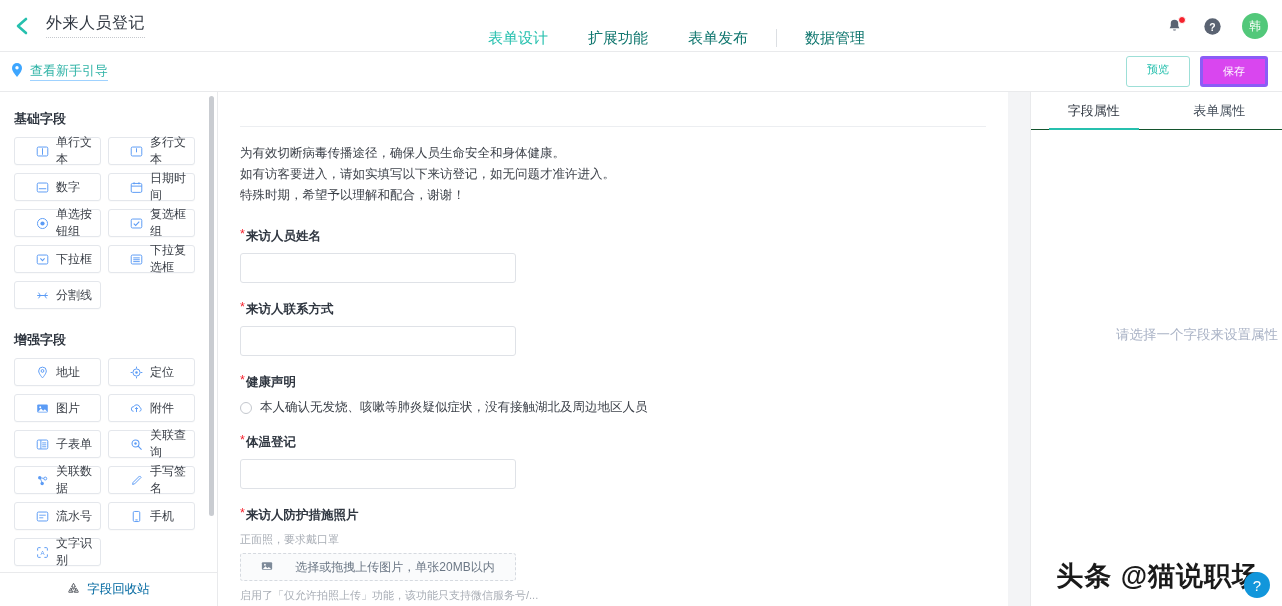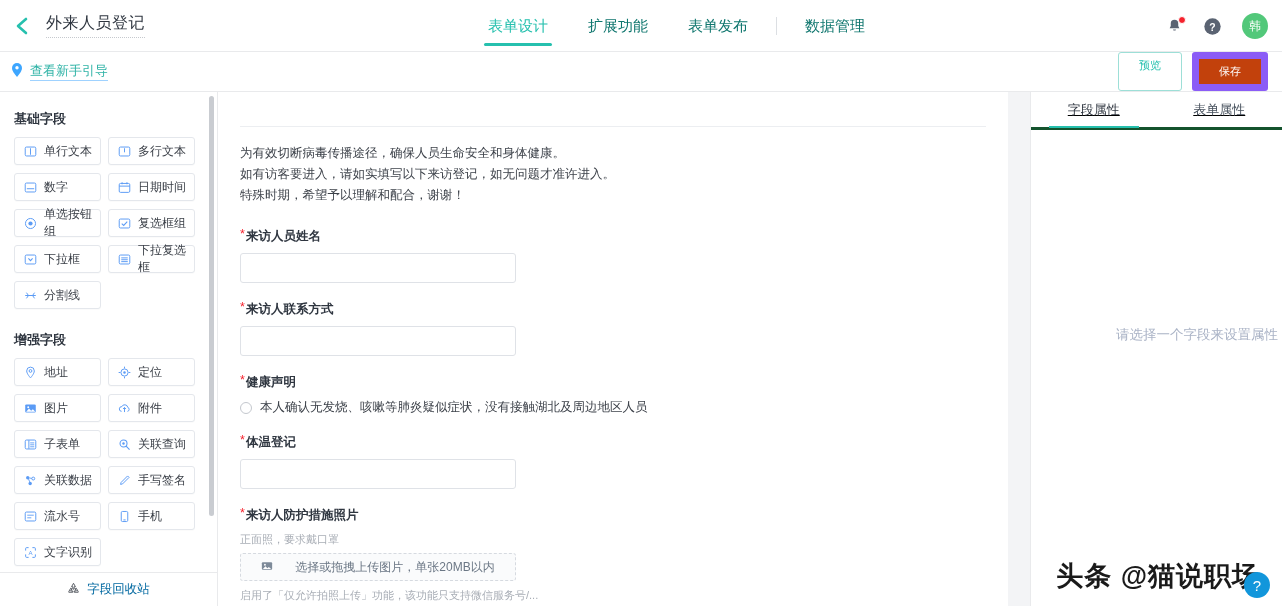--- a/index.html
+++ b/index.html
@@ -20,21 +20,21 @@
     width: 20px; height: 20px; margin-left: 12px; margin-right: 14px;
     display: flex; align-items: center; justify-content: center;
     cursor: pointer;
   }
   .back-arrow svg { display: block; }
   .app-title {
     font-size: 16px; color: #2f3640; letter-spacing: .5px;
     border-bottom: 1px dotted #c6c9ce; padding-bottom: 3px; cursor: text;
   }
   .nav {
-    position: absolute; left: 468px; top: 0; height: 52px;
+    position: absolute; left: 468px; top: 12px; height: 52px;
     display: flex; align-items: center; gap: 0px;
   }
   .nav-item {
     font-size: 15px; color: #0f766e; padding: 0 20px;
     height: 52px; display: flex; align-items: center; cursor: pointer;
     position: relative;
   }
   .nav-item.active { color: #26c0ae; }
   .nav-item.active::after {
     content: ""; position: absolute; left: 16px; right: 16px; bottom: 6px;
@@ -66,21 +66,21 @@
     display: flex; align-items: center; gap: 8px; margin-left: 12px;
     font-size: 13px; color: #3da6ff; cursor: pointer;
   }
   .guide-link .lbl { border-bottom: 1px solid #9fd2ff; color: #2fb3a6; }
   .subbar-right { position: absolute; right: 14px; display: flex; gap: 10px; }
   .btn {
     font-size: 11px; padding: 5px 20px; border-radius: 3px; cursor: pointer;
     line-height: 1.3;
   }
   .btn-ghost { color: #26c0ae; border: 1px solid #9ddfd7; background: #fff; }
-  .btn-primary { color: #fff; background: #c2410c; border: 7px solid #8b5cf6; text-align: right; }
+  .btn-primary { color: #fff; background: #d946ef; border: 3px solid #8b5cf6; text-align: right; }
 
   
   .body { display: flex; height: 514px; position: relative; }
 
   
   .palette {
     width: 218px; background: #fff; border-right: 1px solid #e9eaec;
     position: relative; height: 514px;
   }
   .palette-scroll {
@@ -90,21 +90,21 @@
     font-size: 13px; font-weight: bold; color: #2f3640;
     margin: 6px 0 9px 14px;
   }
   .field-grid {
     display: grid; grid-template-columns: 1fr 1fr; gap: 8px 7px;
     padding: 0 14px;
   }
   .field-chip {
     height: 28px; border: 1px solid #e4e7ec; border-radius: 3px;
     background: #fff; display: flex; align-items: center; gap: 7px;
-    padding-left: 9px; font-size: 12px; color: #3a3f47; cursor: grab;
+    padding-left: 21px; font-size: 12px; color: #3a3f47; cursor: grab;
     box-shadow: 0 1px 1px rgba(0,0,0,.02);
   }
   .field-chip .ic { width: 13px; height: 13px; flex: none; display:flex; align-items:center; justify-content:center; }
   .field-chip .ic svg { display: block; }
   .gap-sec { height: 16px; }
   .palette-scrollbar {
     position: absolute; right: 3px; top: 4px; width: 5px; height: 420px;
     background: #c9ccd1; border-radius: 3px;
   }
   .recycle-bar {
@@ -150,21 +150,21 @@
     justify-content: center; gap: 22px; font-size: 12px; color: #6b7785;
     cursor: pointer;
   }
   .hint-below { font-size: 11px; color: #a9aeb6; margin-top: 7px; }
 
   
   .props {
     width: 252px; background: #fff; border-left: 1px solid #e9eaec;
     height: 514px; position: relative;
   }
-  .props-tabs { display: flex; height: 38px; border-bottom: 3px solid #14532d; text-decoration: underline; }
+  .props-tabs { display: flex; height: 38px; border-bottom: 1px solid #14532d; }
   .props-tab {
     flex: 1; display: flex; align-items: center; justify-content: center;
     font-size: 13px; color: #46505c; cursor: pointer; position: relative;
   }
   .props-tab.active { color: #2f3640; }
   .props-tab.active::after {
     content: ""; position: absolute; left: 18px; right: 18px; bottom: -1px;
     height: 2px; background: #26c0ae;
   }
   .props-empty {

